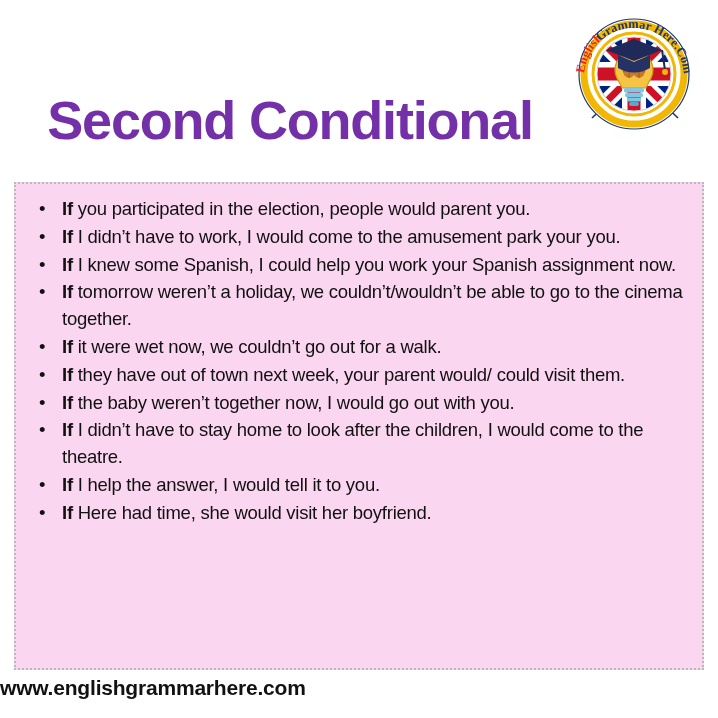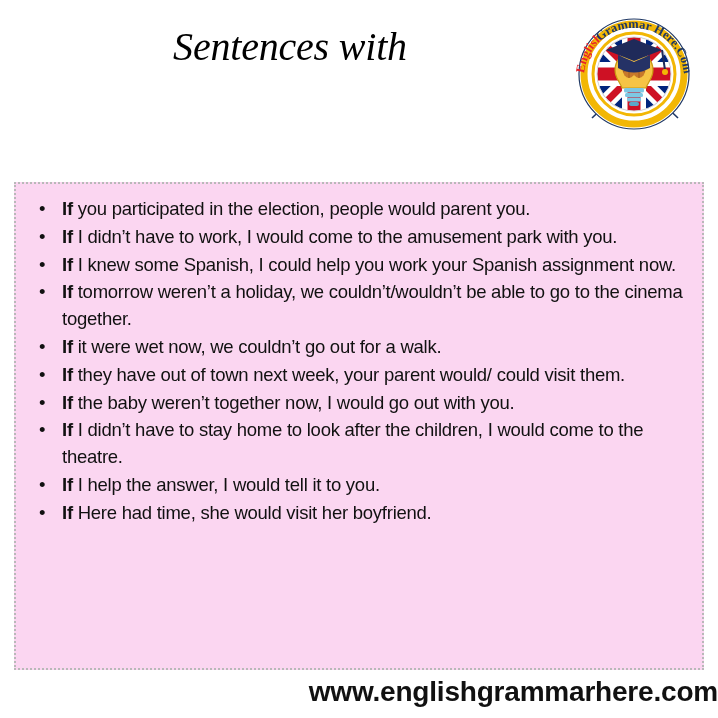--- a/index.html
+++ b/index.html
@@ -110,37 +110,37 @@
   .sentence-item .lead {
     font-weight: 700;
   }
 
   
   .footer {
     position: absolute;
     left: 0;
     top: 676px;
     width: 718px;
-    text-align: right;
+    text-align: left;
     font-family: "Liberation Sans", sans-serif;
     font-weight: 700;
-    font-size: 28px;
+    font-size: 21px;
     color: #111111;
     letter-spacing: -0.2px;
   }
 </style>
 </head>
 <body>
 
 <div class="page">
 
   <div class="header">
 
-    <div class="title-sentences">Sentences with</div>
-
+
+    <div class="title-main">Second Conditional</div>
 
     <div class="logo">
       <svg viewBox="0 0 136 136" xmlns="http://www.w3.org/2000/svg">
         <defs>
           <clipPath id="innerClip">
             <circle cx="68" cy="66" r="37"></circle>
           </clipPath>
           <path id="arcTop" d="M 18 70 A 50 50 0 0 1 118 70" fill="none"></path>
         </defs>
 
@@ -200,21 +200,21 @@
   <div class="content-box">
     <ul class="sentence-list">
 
       <li class="sentence-item">
         <span class="bullet">•</span>
         <span class="lead">If</span><span> you participated in the election, people would parent you.</span>
       </li>
 
       <li class="sentence-item">
         <span class="bullet">•</span>
-        <span class="lead">If</span><span> I didn’t have to work, I would come to the amusement park with you.</span>
+        <span class="lead">If</span><span> I didn’t have to work, I would come to the amusement park your you.</span>
       </li>
 
       <li class="sentence-item">
         <span class="bullet">•</span>
         <span class="lead">If</span><span> I knew some Spanish, I could help you work your Spanish assignment now.</span>
       </li>
 
       <li class="sentence-item">
         <span class="bullet">•</span>
         <span class="lead">If</span><span> tomorrow weren’t a holiday, we couldn’t/wouldn’t be able to go to the cinema together.</span>

